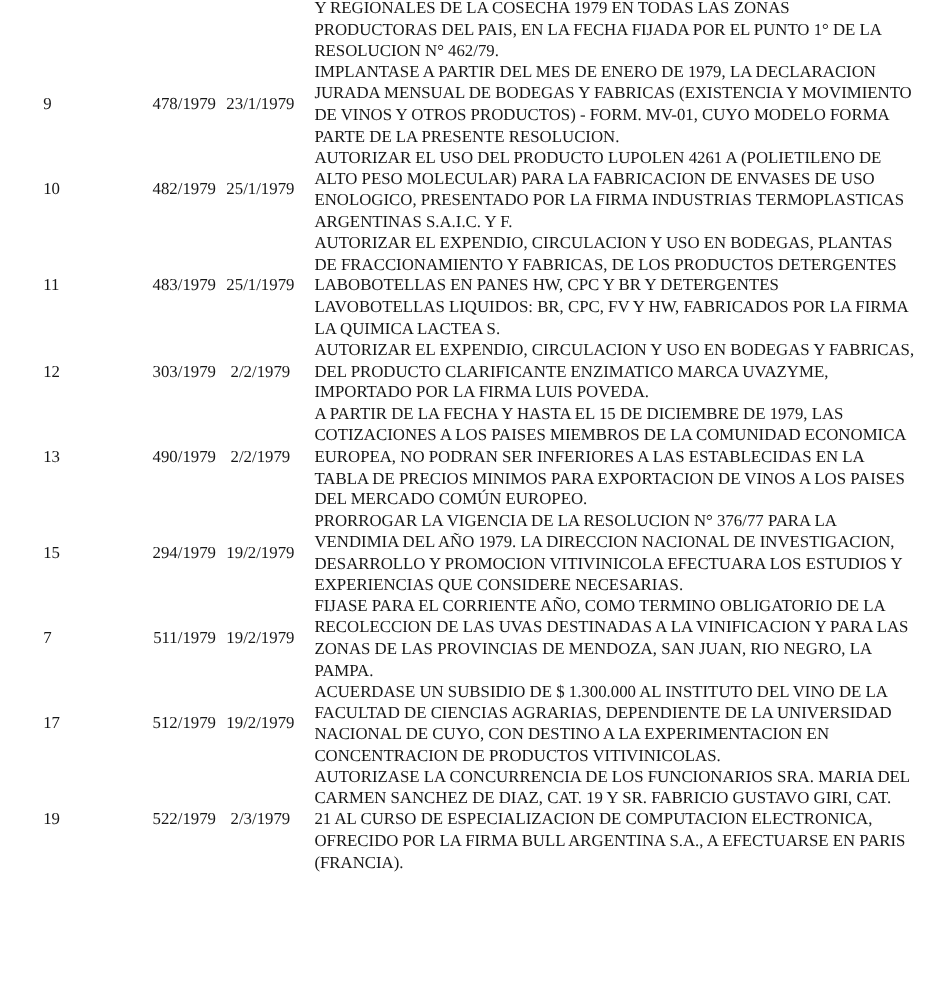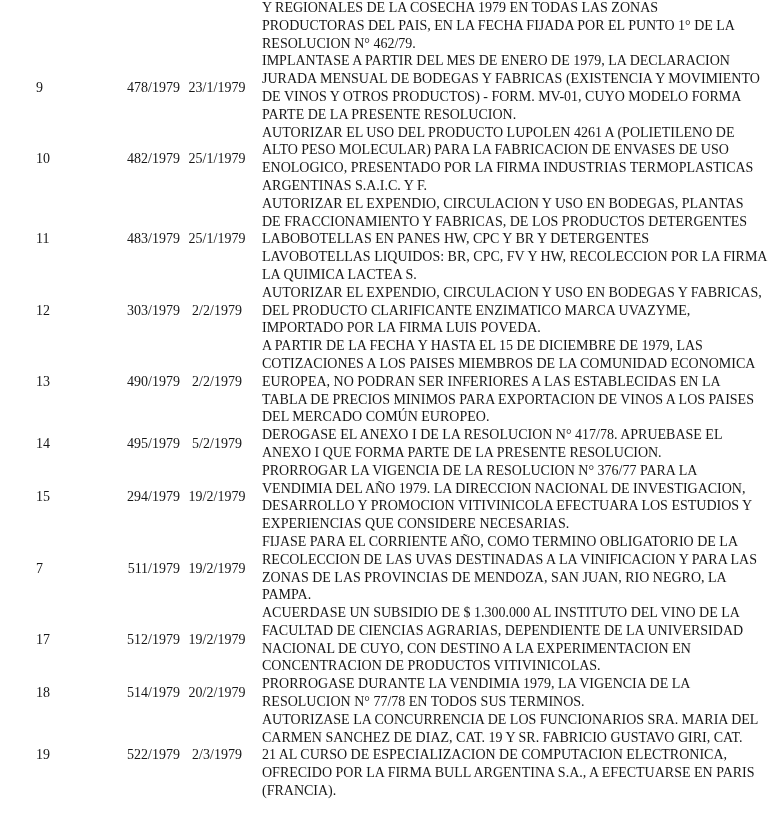--- a/index.html
+++ b/index.html
@@ -76,47 +76,40 @@
 ENOLOGICO, PRESENTADO POR LA FIRMA INDUSTRIAS TERMOPLASTICAS
 ARGENTINAS S.A.I.C. Y F.</td>
   </tr>
         <tr>
     <td class="c-num">11</td>
     <td class="c-res">483/1979</td>
     <td class="c-date">25/1/1979</td>
     <td class="c-desc">AUTORIZAR EL EXPENDIO, CIRCULACION Y USO EN BODEGAS, PLANTAS
 DE FRACCIONAMIENTO Y FABRICAS, DE LOS PRODUCTOS DETERGENTES
 LABOBOTELLAS EN PANES HW, CPC Y BR Y DETERGENTES
-LAVOBOTELLAS LIQUIDOS: BR, CPC, FV Y HW, RECOLECCION POR LA FIRMA
+LAVOBOTELLAS LIQUIDOS: BR, CPC, FV Y HW, FABRICADOS POR LA FIRMA
 LA QUIMICA LACTEA S.</td>
   </tr>
         <tr>
     <td class="c-num">12</td>
     <td class="c-res">303/1979</td>
     <td class="c-date">2/2/1979</td>
     <td class="c-desc">AUTORIZAR EL EXPENDIO, CIRCULACION Y USO EN BODEGAS Y FABRICAS,
 DEL PRODUCTO CLARIFICANTE ENZIMATICO MARCA UVAZYME,
 IMPORTADO POR LA FIRMA LUIS POVEDA.</td>
   </tr>
         <tr>
     <td class="c-num">13</td>
     <td class="c-res">490/1979</td>
     <td class="c-date">2/2/1979</td>
     <td class="c-desc">A PARTIR DE LA FECHA Y HASTA EL 15 DE DICIEMBRE DE 1979, LAS
 COTIZACIONES A LOS PAISES MIEMBROS DE LA COMUNIDAD ECONOMICA
 EUROPEA, NO PODRAN SER INFERIORES A LAS ESTABLECIDAS EN LA
 TABLA DE PRECIOS MINIMOS PARA EXPORTACION DE VINOS A LOS PAISES
 DEL MERCADO COMÚN EUROPEO.</td>
-  </tr>
-        <tr>
-    <td class="c-num">14</td>
-    <td class="c-res">495/1979</td>
-    <td class="c-date">5/2/1979</td>
-    <td class="c-desc">DEROGASE EL ANEXO I DE LA RESOLUCION N° 417/78. APRUEBASE EL
-ANEXO I QUE FORMA PARTE DE LA PRESENTE RESOLUCION.</td>
   </tr>
         <tr>
     <td class="c-num">15</td>
     <td class="c-res">294/1979</td>
     <td class="c-date">19/2/1979</td>
     <td class="c-desc">PRORROGAR LA VIGENCIA DE LA RESOLUCION N° 376/77 PARA LA
 VENDIMIA DEL AÑO 1979. LA DIRECCION NACIONAL DE INVESTIGACION,
 DESARROLLO Y PROMOCION VITIVINICOLA EFECTUARA LOS ESTUDIOS Y
 EXPERIENCIAS QUE CONSIDERE NECESARIAS.</td>
   </tr>
@@ -132,27 +125,20 @@
         <tr>
     <td class="c-num">17</td>
     <td class="c-res">512/1979</td>
     <td class="c-date">19/2/1979</td>
     <td class="c-desc">ACUERDASE UN SUBSIDIO DE $ 1.300.000 AL INSTITUTO DEL VINO DE LA
 FACULTAD DE CIENCIAS AGRARIAS, DEPENDIENTE DE LA UNIVERSIDAD
 NACIONAL DE CUYO, CON DESTINO A LA EXPERIMENTACION EN
 CONCENTRACION DE PRODUCTOS VITIVINICOLAS.</td>
   </tr>
         <tr>
-    <td class="c-num">18</td>
-    <td class="c-res">514/1979</td>
-    <td class="c-date">20/2/1979</td>
-    <td class="c-desc">PRORROGASE DURANTE LA VENDIMIA 1979, LA VIGENCIA DE LA
-RESOLUCION N° 77/78 EN TODOS SUS TERMINOS.</td>
-  </tr>
-        <tr>
     <td class="c-num">19</td>
     <td class="c-res">522/1979</td>
     <td class="c-date">2/3/1979</td>
     <td class="c-desc">AUTORIZASE LA CONCURRENCIA DE LOS FUNCIONARIOS SRA. MARIA DEL
 CARMEN SANCHEZ DE DIAZ, CAT. 19 Y SR. FABRICIO GUSTAVO GIRI, CAT.
 21 AL CURSO DE ESPECIALIZACION DE COMPUTACION ELECTRONICA,
 OFRECIDO POR LA FIRMA BULL ARGENTINA S.A., A EFECTUARSE EN PARIS
 (FRANCIA).</td>
   </tr>
       </tbody>

